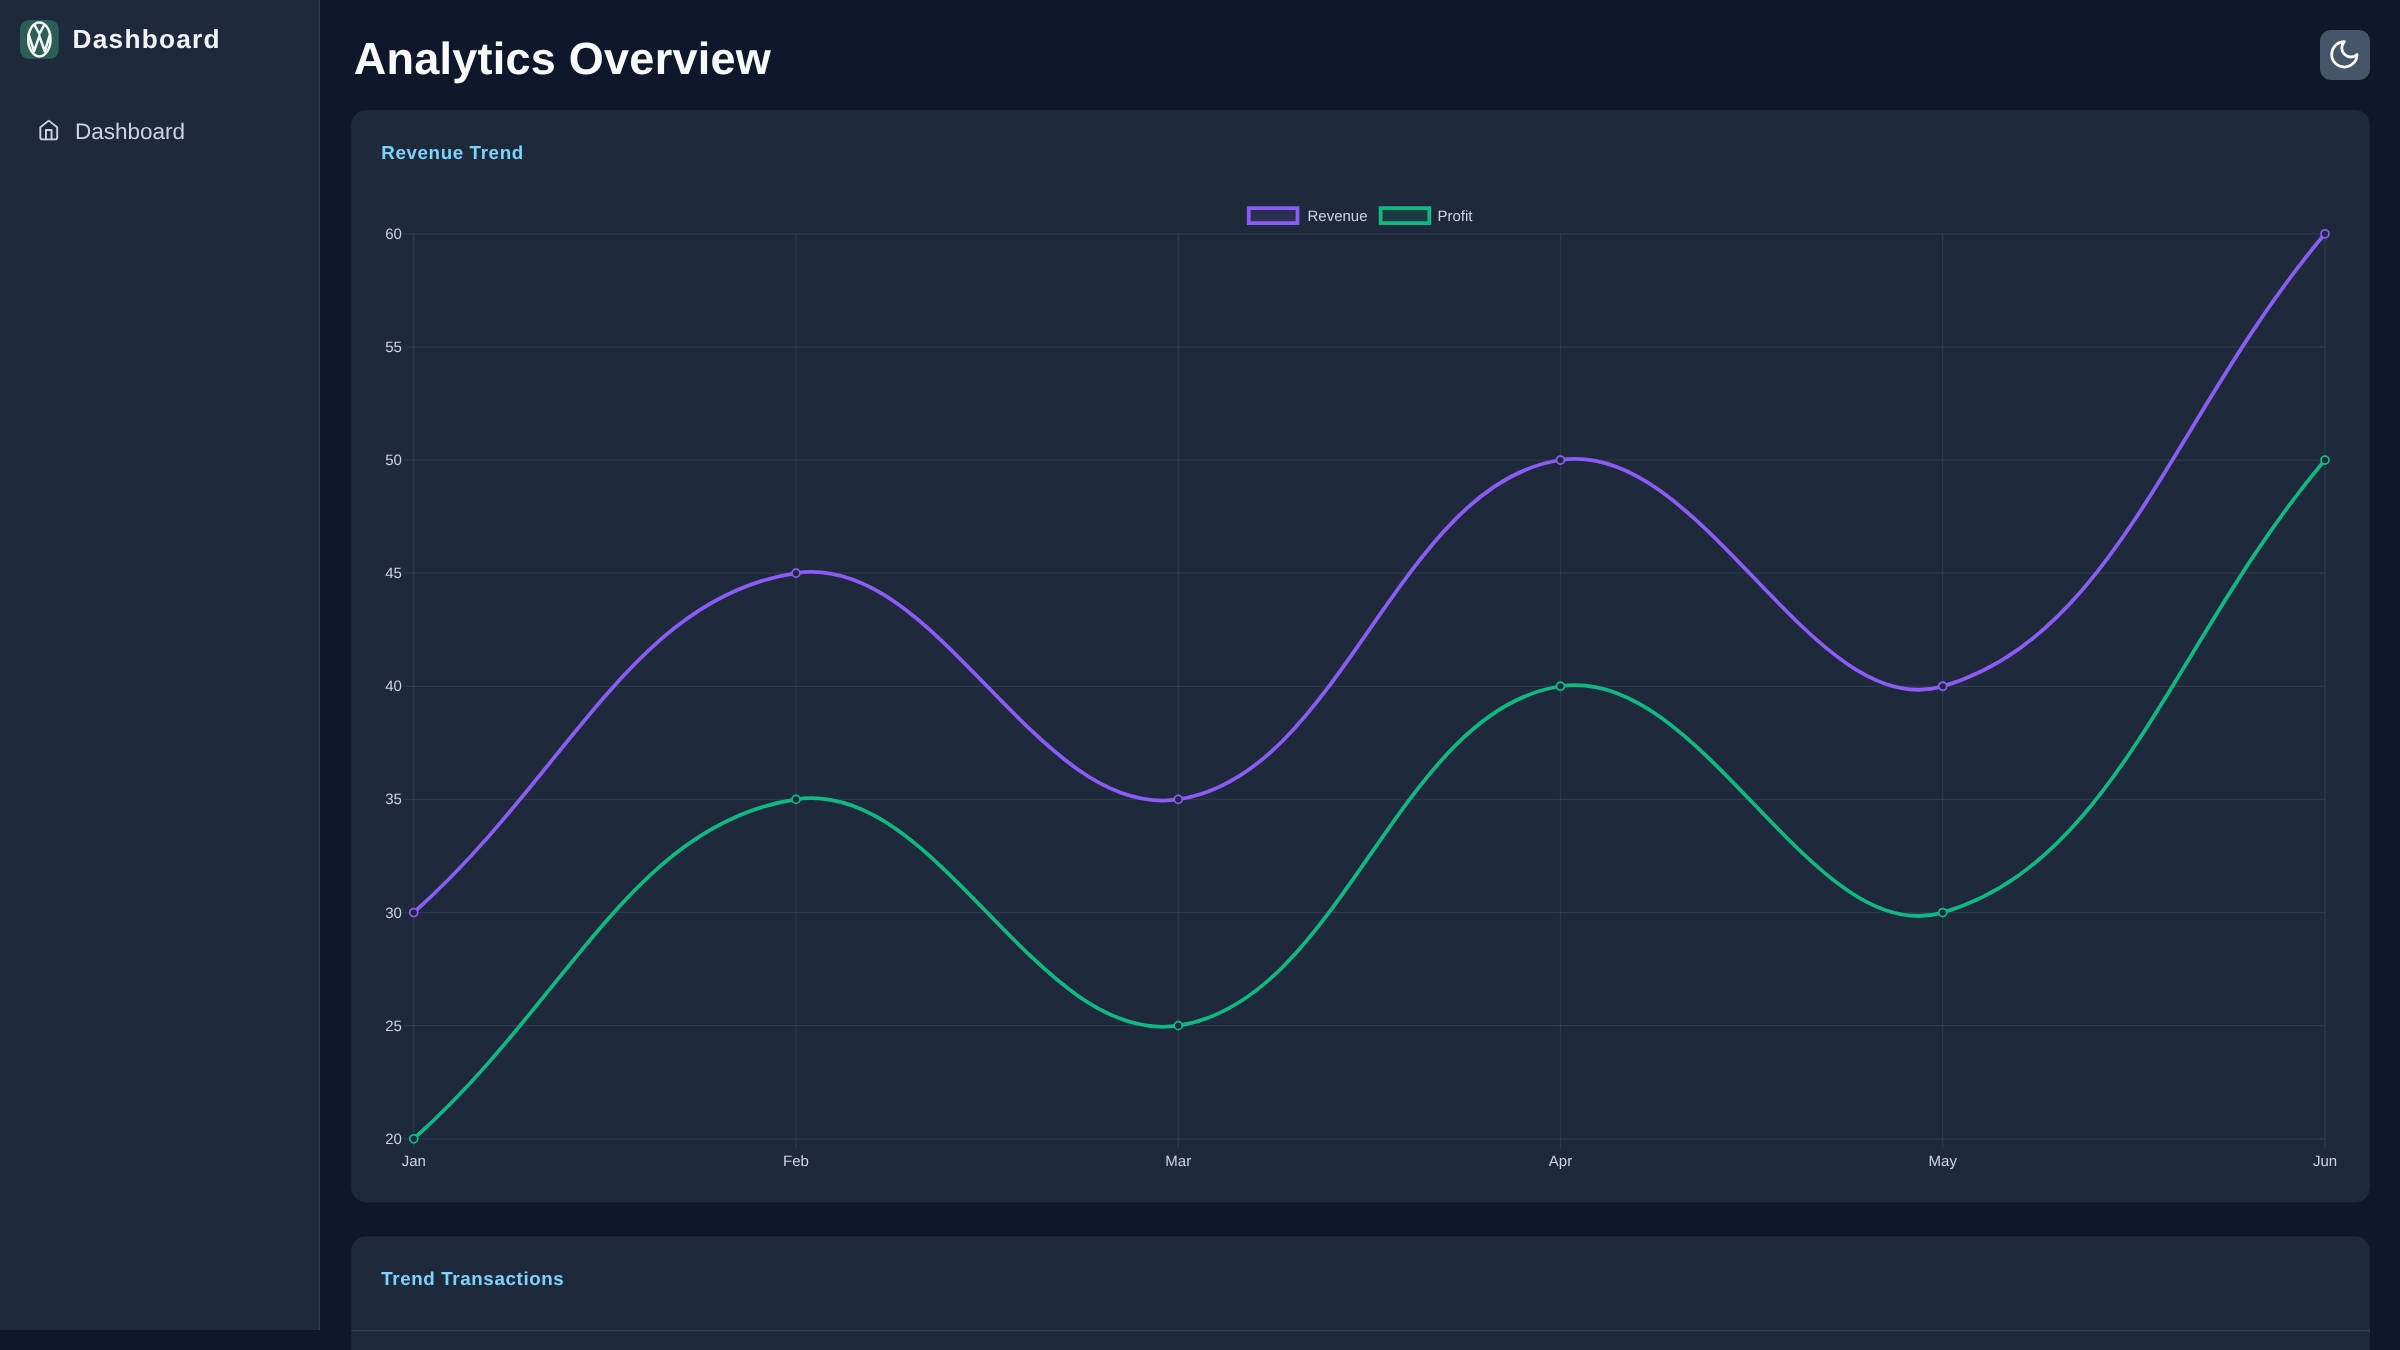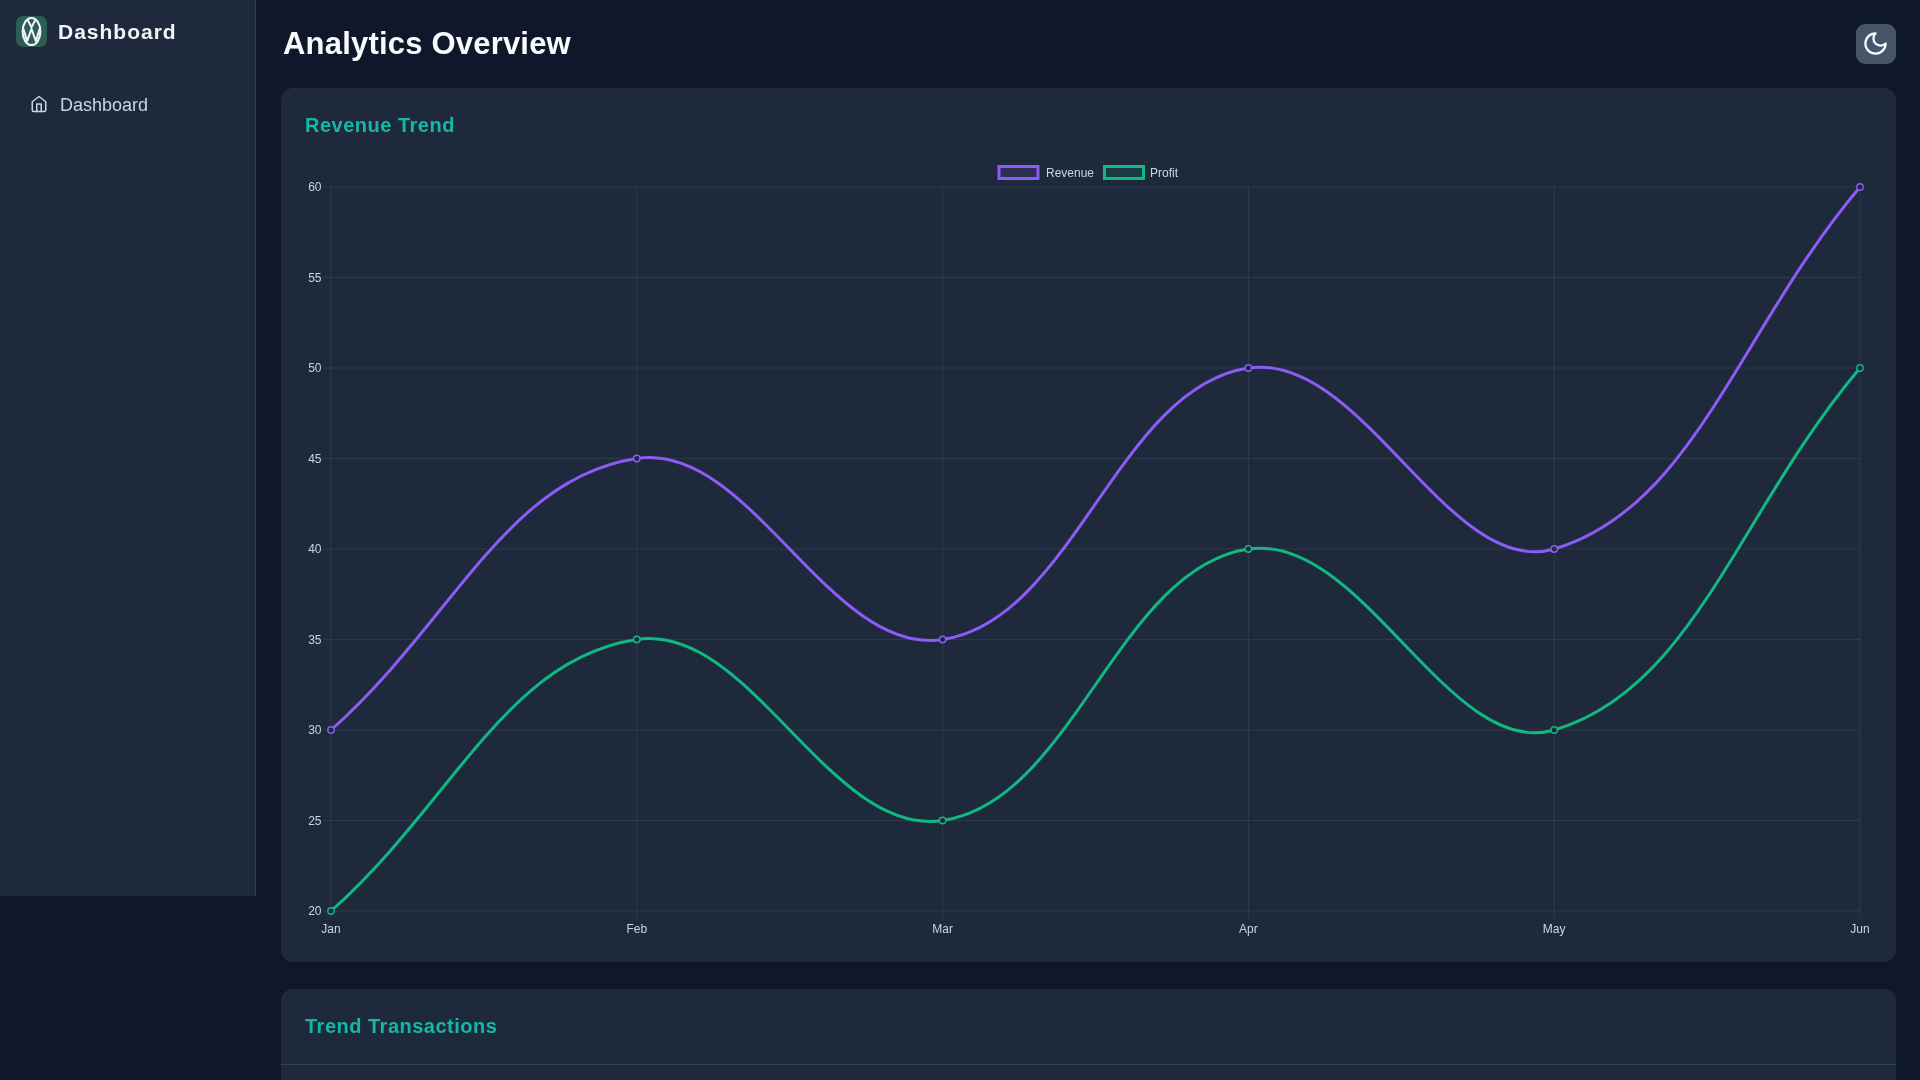--- a/index.html
+++ b/index.html
@@ -1,31 +1,31 @@
 <!DOCTYPE html>
 <html><head>
 <meta charset="utf-8">
 <style>
   * { margin:0; padding:0; box-sizing:border-box; }
   html,body { width:1920px; height:1080px; overflow:hidden; }
   body { background:#0f172a; font-family:"Liberation Sans",sans-serif; position:relative; }
-  .sidebar { position:absolute; left:0; top:0; width:256px; height:896px; background:#1e293b; border-right:1px solid #334155; }
+  .sidebar { position:absolute; left:0; top:0; width:256px; height:1064px; background:#1e293b; border-right:1px solid #334155; }
   .logo { position:absolute; left:16px; top:16px; width:31px; height:31px; border-radius:7px; background:#2d5e56; }
   .brand { position:absolute; left:58px; top:20px; font-size:21px; font-weight:bold; color:#f1f5f9; letter-spacing:1px; }
   .navitem { position:absolute; left:0; width:256px; height:40px; color:#cbd5e1; font-size:18px; }
   .navitem svg { position:absolute; left:30px; top:11px; }
   .navitem span { position:absolute; left:60px; top:11px; }
   .ni1 { top:84px; }
   .ni2 { top:140px; }
-  .h1 { position:absolute; left:283px; top:26px; font-size:31px; font-weight:bold; color:#f8fafc; letter-spacing:0.2px; }
+  .h1 { position:absolute; left:283px; top:26px; font-size:36px; font-weight:bold; color:#f8fafc; letter-spacing:0.2px; }
   .moonbtn { position:absolute; left:1856px; top:24px; width:40px; height:40px; border-radius:9px; background:#475569; }
   .moonbtn svg { position:absolute; left:6px; top:6px; }
   .card1 { position:absolute; left:281px; top:88px; width:1615px; height:874px; border-radius:12px; background:#1e293b; }
   .card2 { position:absolute; left:281px; top:989px; width:1615px; height:160px; border-radius:12px; background:#1e293b; }
-  .ctitle { position:absolute; left:24px; top:26px; font-size:20px; font-weight:bold; color:#14b8a6; letter-spacing:0.5px; }
+  .ctitle { position:absolute; left:24px; top:26px; font-size:15px; font-weight:bold; color:#7dd3fc; letter-spacing:0.5px; }
   .divider { position:absolute; left:0; top:75px; width:1615px; height:1px; background:#334155; }
   .chart { position:absolute; left:24px; top:62px; }
   .ticktxt { font-size:12px; fill:#cbd5e1; }
 </style>
 </head>
 <body>
   <div class="sidebar">
     <div class="logo">
       <svg width="31" height="31" viewBox="0 0 31 31" fill="none" stroke="#f4f7fa" stroke-width="2" stroke-linecap="round" stroke-linejoin="round">
         <ellipse cx="15.5" cy="15.5" rx="8.9" ry="13.6"></ellipse>

